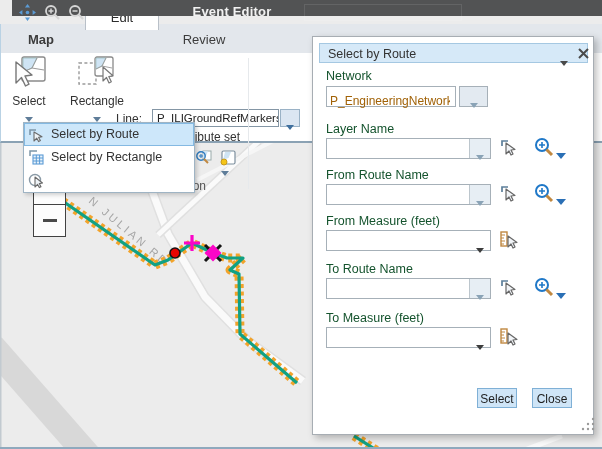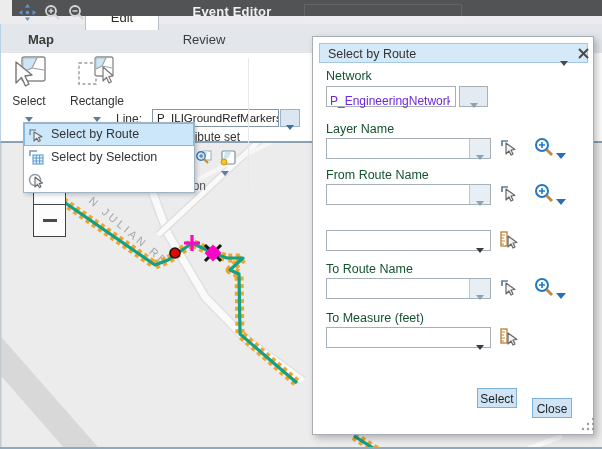--- a/index.html
+++ b/index.html
@@ -59,34 +59,34 @@
 
   
   .panel { position:absolute; left:312px; top:36px; width:282px; height:399px; background:#ffffff; border:1px solid #a7adb3; box-shadow:3px 3px 7px rgba(0,0,0,.25); z-index:8; }
   .panel-header { position:absolute; left:6px; top:6px; width:269px; height:20px; background:#d6e9f8; border:1px solid #a5c8e2; cursor:move; }
   .panel-title { position:absolute; left:8px; top:3px; font-size:12.5px; color:#333; }
   .ph-collapse { position:absolute; left:240px; top:8px; cursor:pointer; }
   .ph-collapse .tri-down { border-top-color:#4a4a4a; }
   .ph-close { position:absolute; left:257px; top:3px; width:13px; height:13px; cursor:pointer; }
   .fld-label { position:absolute; left:13px; font-size:12.5px; color:#14532d; }
   .combo { position:absolute; left:13px; width:165px; height:21px; background:#fff; border:1px solid #a6b0b8; }
-  .combo input { position:absolute; left:3px; top:1px; width:135px; height:25px; border:none; outline:none; font-size:12px; color:#6d28d9; font-family:"Liberation Sans",sans-serif; background:transparent; }
+  .combo input { position:absolute; left:3px; top:1px; width:135px; height:25px; border:none; outline:none; font-size:12px; color:#a16207; font-family:"Liberation Sans",sans-serif; background:transparent; }
   .combo .dd-btn { position:absolute; right:0; top:0; width:21px; height:19px; background:#e7eef4; border-left:1px solid #bcc6cd; text-align:center; padding-top:7px; cursor:pointer; }
   .combo .dd-btn .tri-down { border-top-color:#8aa3b6; }
   .combo.plain .dd-plain { position:absolute; right:6px; top:8px; cursor:pointer; }
   .combo.plain .dd-plain .tri-down { border-top-color:#3c3c3c; }
   .net-combo { width:130px; }
   .net-arrow { position:absolute; left:146px; width:29px; height:21px; background:#e3eaf1; border:1px solid #a6b0b8; text-align:center; padding-top:7px; cursor:pointer; }
   .net-arrow .tri-down { border-top-color:#8aa3b6; }
   .fld-icon { position:absolute; width:20px; height:20px; cursor:pointer; }
   .mag-dd { position:absolute; cursor:pointer; }
   .mag-dd .tri-down { border-top-color:#2a6fb5; border-left-width:5px; border-right-width:5px; border-top-width:6px; }
   .pbtn { position:absolute; top:351px; width:40px; height:20px; background:#cfe5f7; border:1px solid #7fb0d6; font-size:12px; color:#1e1e1e; text-align:center; padding-top:3px; cursor:pointer; }
   .pbtn-select { left:164px; }
-  .pbtn-close { left:219px;margin-top:10px; }
+  .pbtn-close { left:219px; }
   .grip { position:absolute; left:267px; top:380px; width:16px; height:14px; cursor:nwse-resize; }
 </style>
 </head>
 <body>
 
 <div class="app">
 
   <svg class="map-svg" viewBox="0 143 602 306" xmlns="http://www.w3.org/2000/svg">
     <rect x="0" y="143" width="602" height="306" fill="#ececec"></rect>
 
@@ -222,21 +222,21 @@
         <path d="M6 6 L6 15 L8.8 12.2 L10.6 15.6 L12.4 14.6 L10.6 11.4 L14 10.8 Z" fill="#eef3f7" stroke="#6a6a6a" stroke-width="1.1" stroke-linejoin="round"></path>
       </svg>
       <span>Select by Route</span>
     </div>
     <div class="menu-item">
       <svg class="micon" viewBox="0 0 17 17">
         <path d="M2 7 L2 2 L9 2" fill="none" stroke="#7d96a8" stroke-width="1.5"></path>
         <rect x="5" y="6" width="10" height="9" fill="#eaf3fb" stroke="#5b9bd5" stroke-width="1.1"></rect>
         <path d="M5 9 H15 M5 12 H15 M8.3 6 V15 M11.6 6 V15" stroke="#5b9bd5" stroke-width="1"></path>
       </svg>
-      <span>Select by Selection</span>
+      <span>Select by Rectangle</span>
     </div>
     <div class="menu-item">
       <svg class="micon" viewBox="0 0 17 17">
         <circle cx="7" cy="8" r="5.5" fill="none" stroke="#8a9aa6" stroke-width="1.4"></circle>
         <path d="M7 5 L7 15 L9.6 12.4 L11.3 15.6 L13 14.7 L11.3 11.6 L14.5 11 Z" fill="#eef3f7" stroke="#6a6a6a" stroke-width="1.1" stroke-linejoin="round"></path>
       </svg>
     </div>
   </div>
 
   <div class="panel">
@@ -279,20 +279,21 @@
       <path d="M3 8 L3 3 L9 3" fill="none" stroke="#5c7f9b" stroke-width="1.7"></path>
       <path d="M7 5 L7 16 L10 13 L12 17 L14 16 L12 12 L16 11.5 Z" fill="#f2f5f8" stroke="#666" stroke-width="1.2" stroke-linejoin="round"></path>
     </svg>
     <svg class="fld-icon" style="left:221px;top:146px" viewBox="0 0 20 20">
       <circle cx="8" cy="8" r="6" fill="none" stroke="#1f78c8" stroke-width="2"></circle>
       <path d="M5 8 H11 M8 5 V11" stroke="#1f78c8" stroke-width="1.6"></path>
       <path d="M12.5 12.5 L18 18" stroke="#c08840" stroke-width="3"></path>
     </svg>
     <span class="mag-dd" style="left:243px;top:154px"><span class="tri-down"></span></span>
 
+    <div class="fld-label" style="top:177px">From Measure (feet)</div>
     <div class="combo plain" style="top:193px">
       <input value="" style="">
       <span class="dd-plain"><span class="tri-down"></span></span>
     </div>
     <svg class="fld-icon" style="left:186px;top:193px" viewBox="0 0 20 20">
       <rect x="2" y="2" width="6" height="14" fill="#fff" stroke="#c08840" stroke-width="1.4"></rect>
       <path d="M2 5 H6 M2 8 H5 M2 11 H6 M2 14 H5" stroke="#c08840" stroke-width="1.1"></path>
       <path d="M9 6 L9 17 L12 14 L14 18 L16 17 L14 13 L18 12.5 Z" fill="#f2f5f8" stroke="#666" stroke-width="1.2" stroke-linejoin="round"></path>
     </svg>
 

